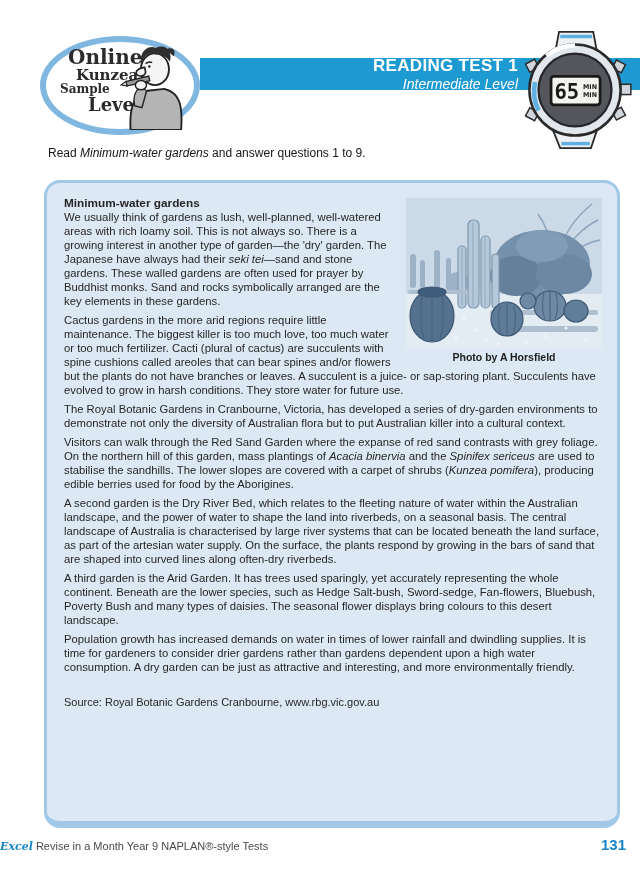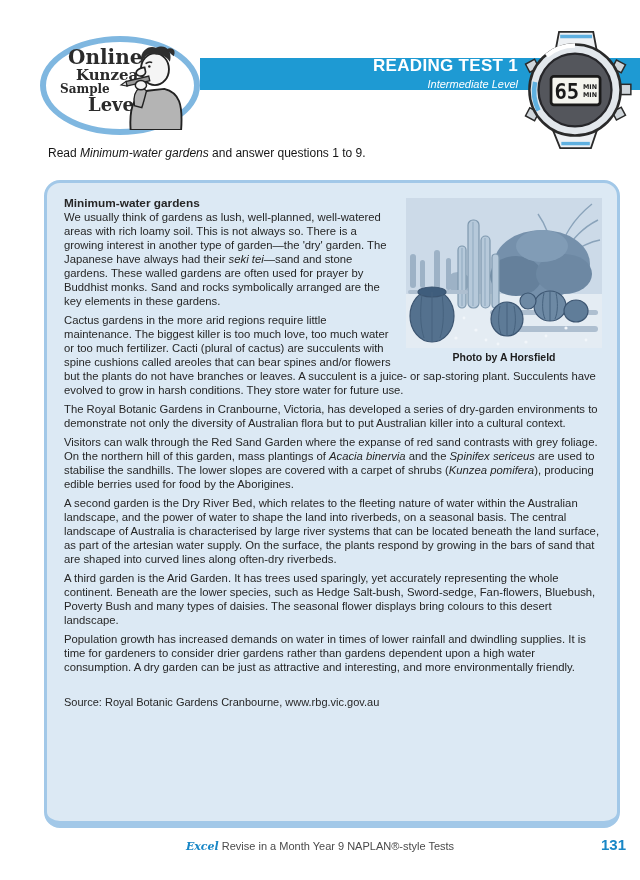--- a/index.html
+++ b/index.html
@@ -8,21 +8,21 @@
     font-family:"Liberation Sans", sans-serif;color:#2b2b2b;
   }
   
   .banner{
     position:absolute;left:200px;right:0;top:58px;height:32px;
     background:var(--banner_blue,#1e9ad3);
     display:flex;flex-direction:column;justify-content:center;align-items:flex-end;
     padding-right:122px;box-sizing:border-box;color:#fff;
   }
   .banner .title{font-weight:bold;font-size:17px;line-height:19px;letter-spacing:.3px;}
-  .banner .subtitle{font-style:italic;font-size:11px;line-height:18px;}
+  .banner .subtitle{font-style:italic;font-size:14px;line-height:18px;}
   .badge{
     position:absolute;left:40px;top:36px;width:160px;height:99px;
     background:#fff;border:6px solid var(--badge_border,#7fb7e0);border-radius:50%;
     box-sizing:border-box;z-index:2;
   }
   .badge-text{position:absolute;left:12px;top:5px;font-family:"DejaVu Serif",serif;font-weight:bold;color:#2b2b2b;line-height:1.04;}
   .badge-text .l1{font-size:20px;margin-left:10px;}
   .badge-text .l2{font-size:15px;margin-left:18px;}
   .badge-text .l3{font-size:12px;margin-left:2px;}
   .badge-text .l4{font-size:18px;margin-left:30px;}
@@ -38,21 +38,21 @@
     border-radius:16px;padding:13px 15px 8px 17px;overflow:hidden;
     font-size:11.3px;line-height:14px;color:#262626;
   }
   .figure{float:right;width:196px;margin:2px 0 4px 10px;}
   .figure svg{display:block;width:196px;height:150px;}
   .figure-caption{margin-top:3px;text-align:center;font-weight:bold;font-size:10.5px;line-height:13px;color:#1c1c1c;}
   .passage-heading{font-weight:bold;margin:0;font-size:11.8px;}
   .para{margin:0 0 5px 0;}
   .source-line{margin-top:21px;font-size:11px;color:#262626;}
   
-  .footer{position:absolute;left:0;right:0;top:840px;text-align:center;font-size:11px;color:#4a4a4a;}
+  .footer{position:absolute;left:0;right:0;top:840px;font-size:11px;color:#4a4a4a;}
   .footer .brand{font-family:"DejaVu Serif",serif;font-weight:bold;font-style:italic;color:var(--accent_blue,#1987c6);}
   .page-number{position:absolute;right:14px;top:836px;font-size:15px;font-weight:bold;color:var(--accent_blue,#1987c6);}
 </style>
 </head>
 <body>
 
 <div class="banner">
   <div class="title">READING TEST 1</div>
   <div class="subtitle">Intermediate Level</div>
 </div>

